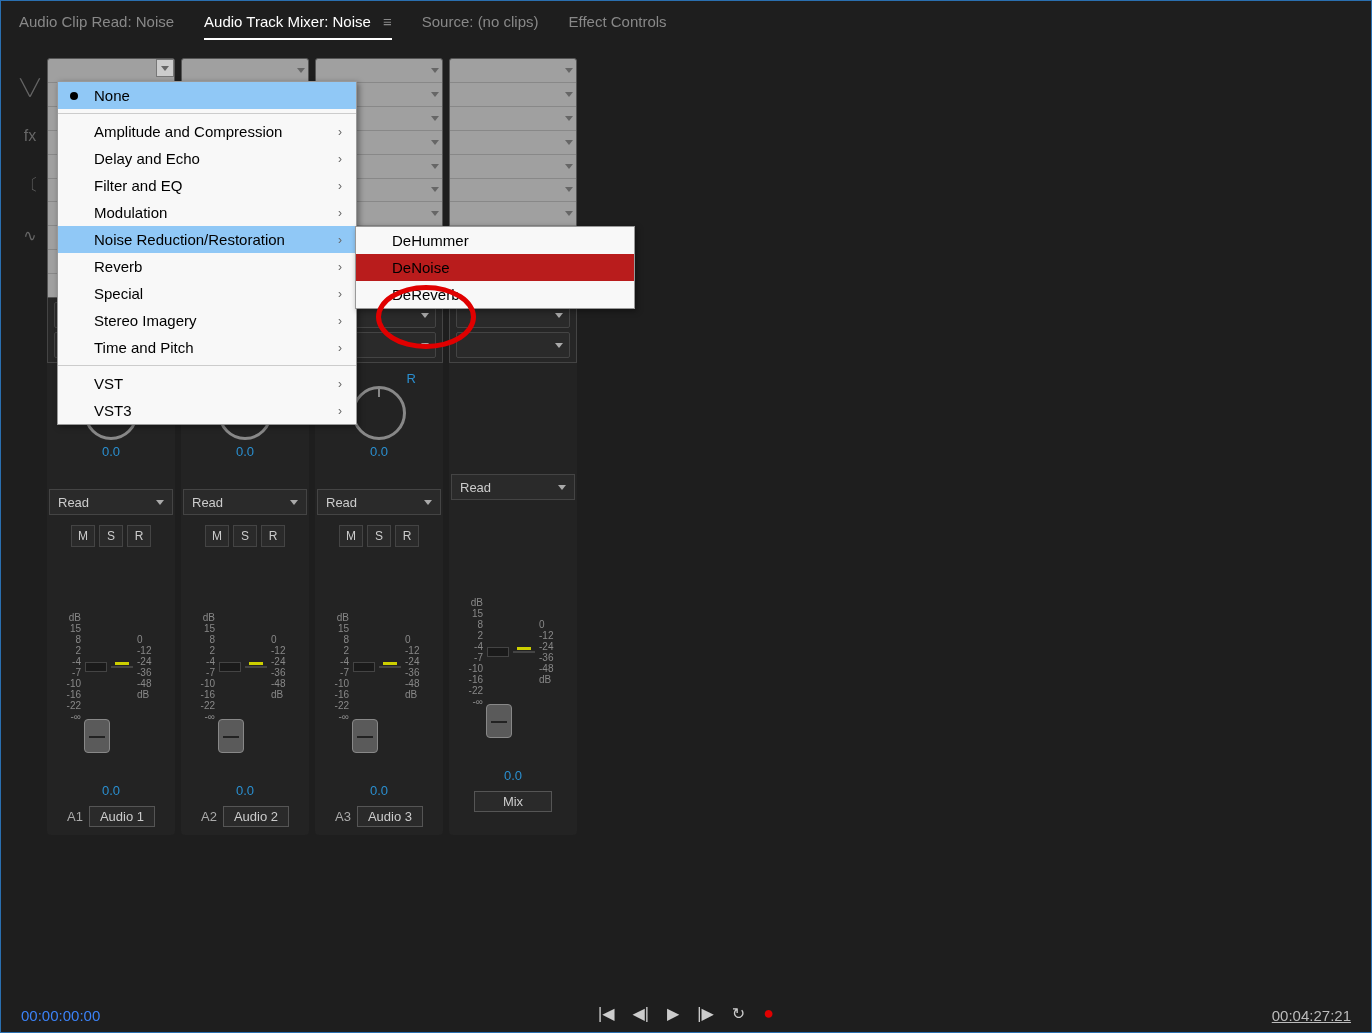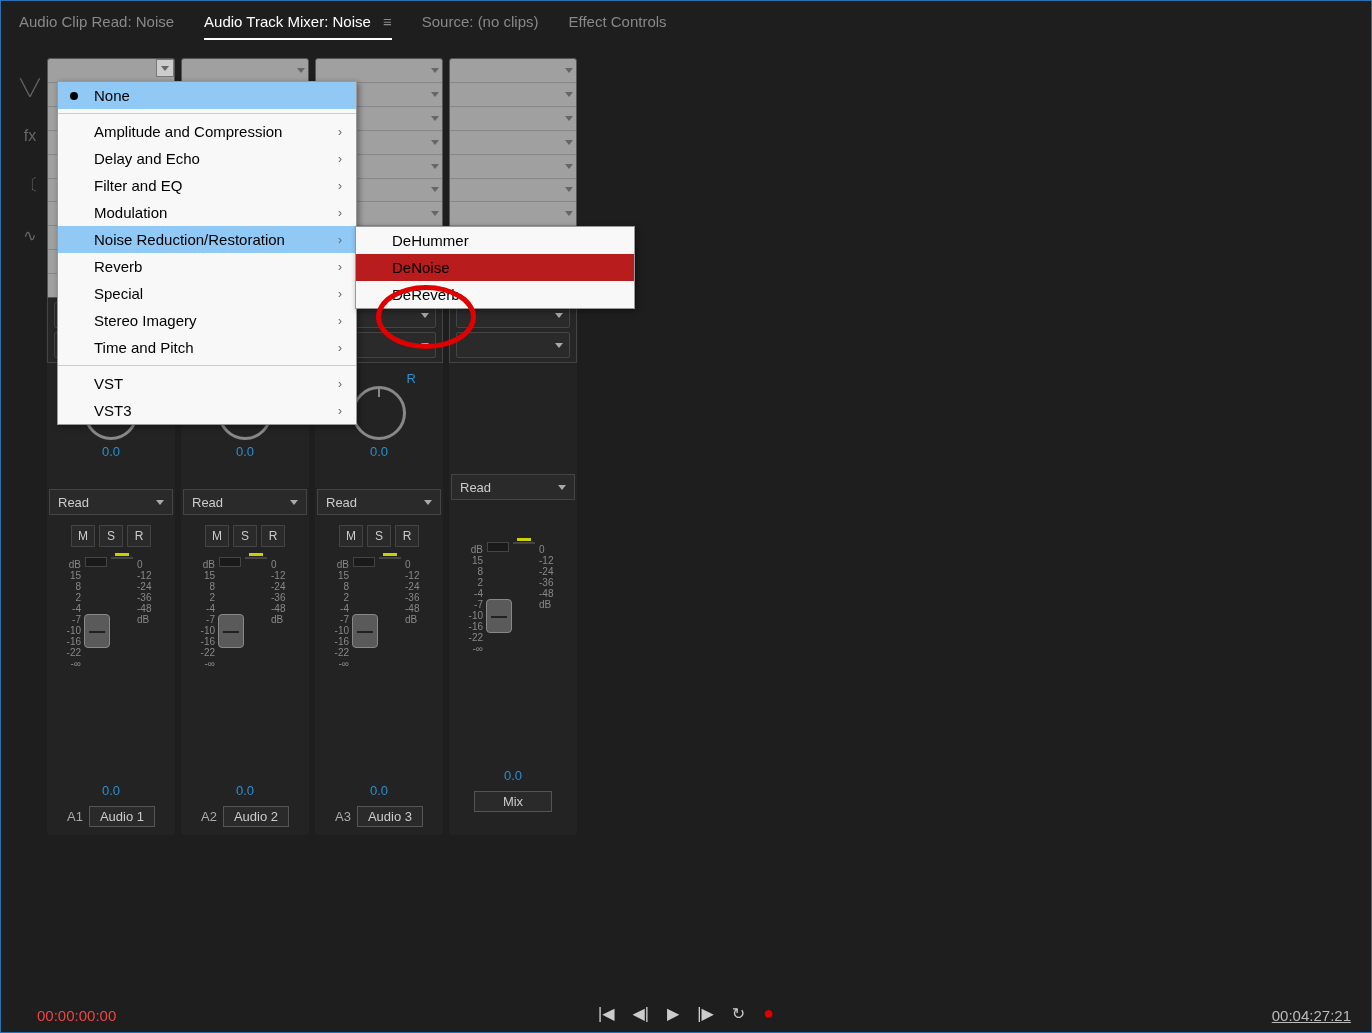--- a/index.html
+++ b/index.html
@@ -30,21 +30,21 @@
 .knob { width: 54px; height: 54px; border: 3px solid #888; border-radius: 50%; position: relative; }
 .knob::after { content:''; position:absolute; left:50%; top:0; width:2px; height:8px; background:#888; transform:translateX(-50%); }
 .lr { display:flex; justify-content:space-between; width:74px; color:#2a8fd0; font-size:13px; margin-top:-6px; }
 .knob-val { color:#2a8fd0; font-size:13px; margin-top:4px; }
 
 .automation-dd { margin-top: 30px; width: 124px; height: 26px; border: 1px solid #444; background: #2a2a2a; display:flex; align-items:center; justify-content:space-between; padding: 0 8px; font-size:13px; color:#ccc; }
 
 .msr { margin-top: 10px; display:flex; gap:4px; }
 .msr div { width:24px; height:22px; border:1px solid #444; display:flex; align-items:center; justify-content:center; font-size:12px; color:#ccc; background:#2a2a2a; }
 
-.meter-area { margin-top: 10px; display:flex; gap:4px; height: 220px; align-items:flex-start; }
+.meter-area { margin-top: 10px; display:flex; gap:4px; height: 220px; align-items:center; }
 .scale-left { width:24px; display:flex; flex-direction:column; justify-content:space-between; align-items:flex-end; font-size:10px; color:#888; padding: 2px 0; }
 .fader-track { width:22px; background:#1a1a1a; border:1px solid #444; position:relative; display:flex; flex-direction:column; justify-content:space-between; padding: 4px 0; }
 .fader-handle { position:absolute; left:-2px; top:56px; width:26px; height:34px; background:#5a5a5a; border:1px solid #888; border-radius:4px; }
 .fader-handle::after { content:''; position:absolute; left:4px; right:4px; top:50%; height:2px; background:#222; }
 .meter-bar { width:22px; background:#111; border:1px solid #444; position:relative; }
 .meter-fill { position:absolute; bottom:2px; left:3px; right:3px; height:3px; background:#cccf00; }
 .scale-right { width:28px; display:flex; flex-direction:column; justify-content:space-between; font-size:10px; color:#888; padding: 2px 0; }
 .db-tag { font-size:10px; color:#888; }
 
 .fader-val { color:#2a8fd0; font-size:13px; margin-top:6px; }
@@ -63,21 +63,21 @@
 
 .sub-menu { position:absolute; left:354px; top:225px; width:280px; background:#f8f8f8; color:#000; border:1px solid #999; box-shadow: 2px 2px 6px rgba(0,0,0,0.4); font-size:15px; z-index:51; }
 .sub-item { padding: 5px 14px 5px 36px; cursor:pointer; }
 .sub-item.selected { background:#b91c1c; }
 
 .hand-circle { position:absolute; left:375px; top:284px; width:100px; height:64px; border:5px solid #e00000; border-radius: 50% / 50%; z-index:60; pointer-events:none; }
 
 .transport { position:absolute; bottom:8px; left:50%; transform:translateX(-50%); display:flex; gap:18px; align-items:center; color:#ccc; font-size:16px; }
 .transport .rec { color:#e00000; font-size:18px; }
 
-.tc-left { position:absolute; bottom:8px; left:36px; color:#ef4444; font-size:15px; }
+.tc-left { position:absolute; bottom:8px; left:20px; color:#3b82f6; font-size:15px; }
 .tc-right { position:absolute; bottom:8px; right:20px; color:#bbb; font-size:15px;text-decoration:underline; }
 </style>
 </head>
 <body>
 
 <div class="tabs">
   <div class="tab">Audio Clip Read: Noise</div>
   <div class="tab active">
     <span>Audio Track Mixer: Noise</span>
     <span class="tab-menu-icon">≡</span>

